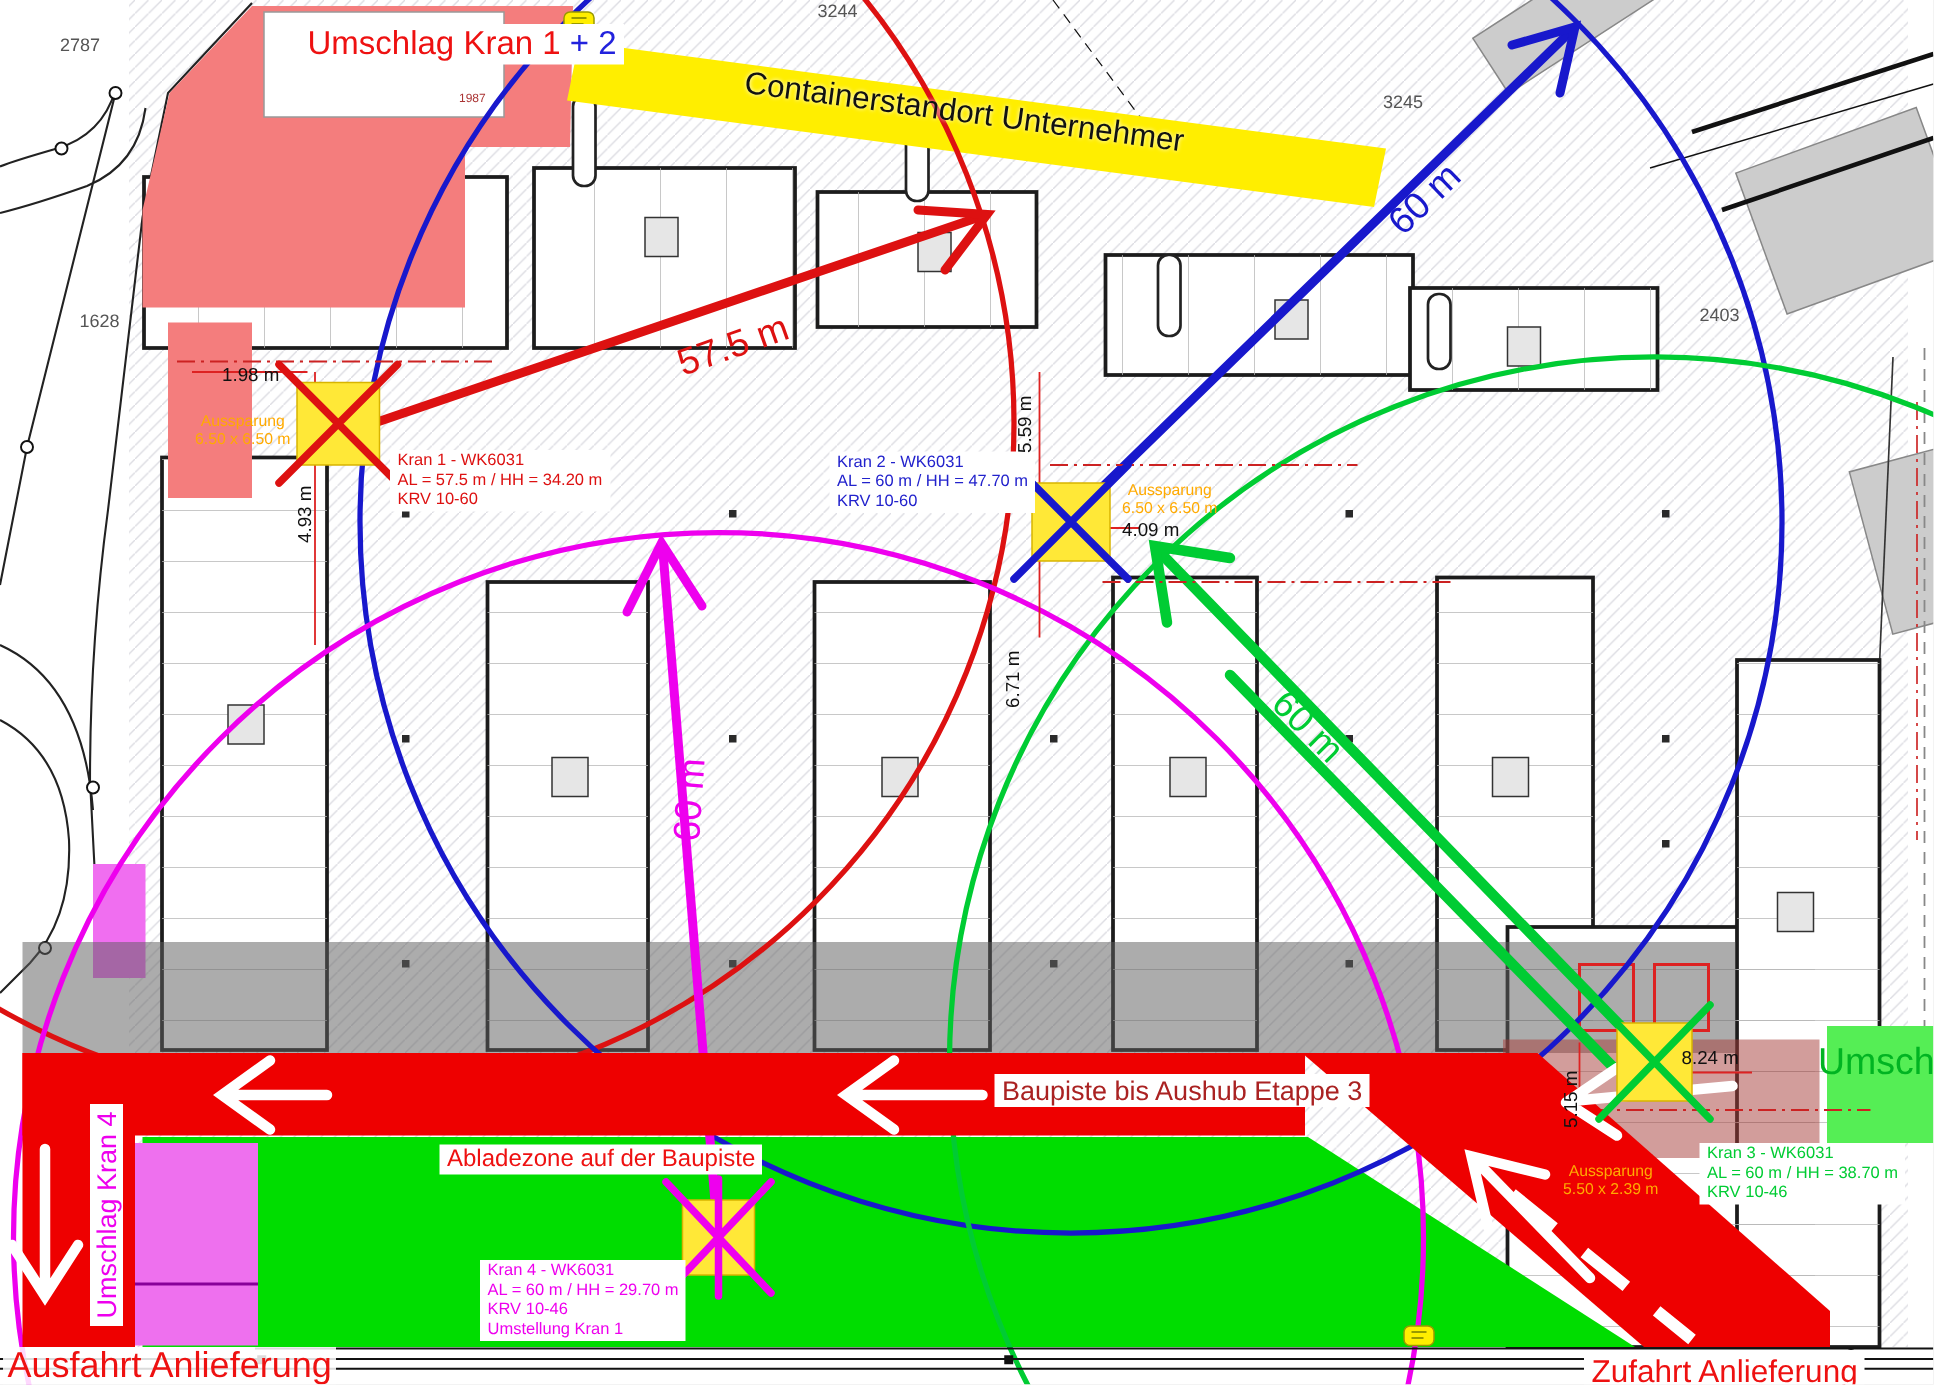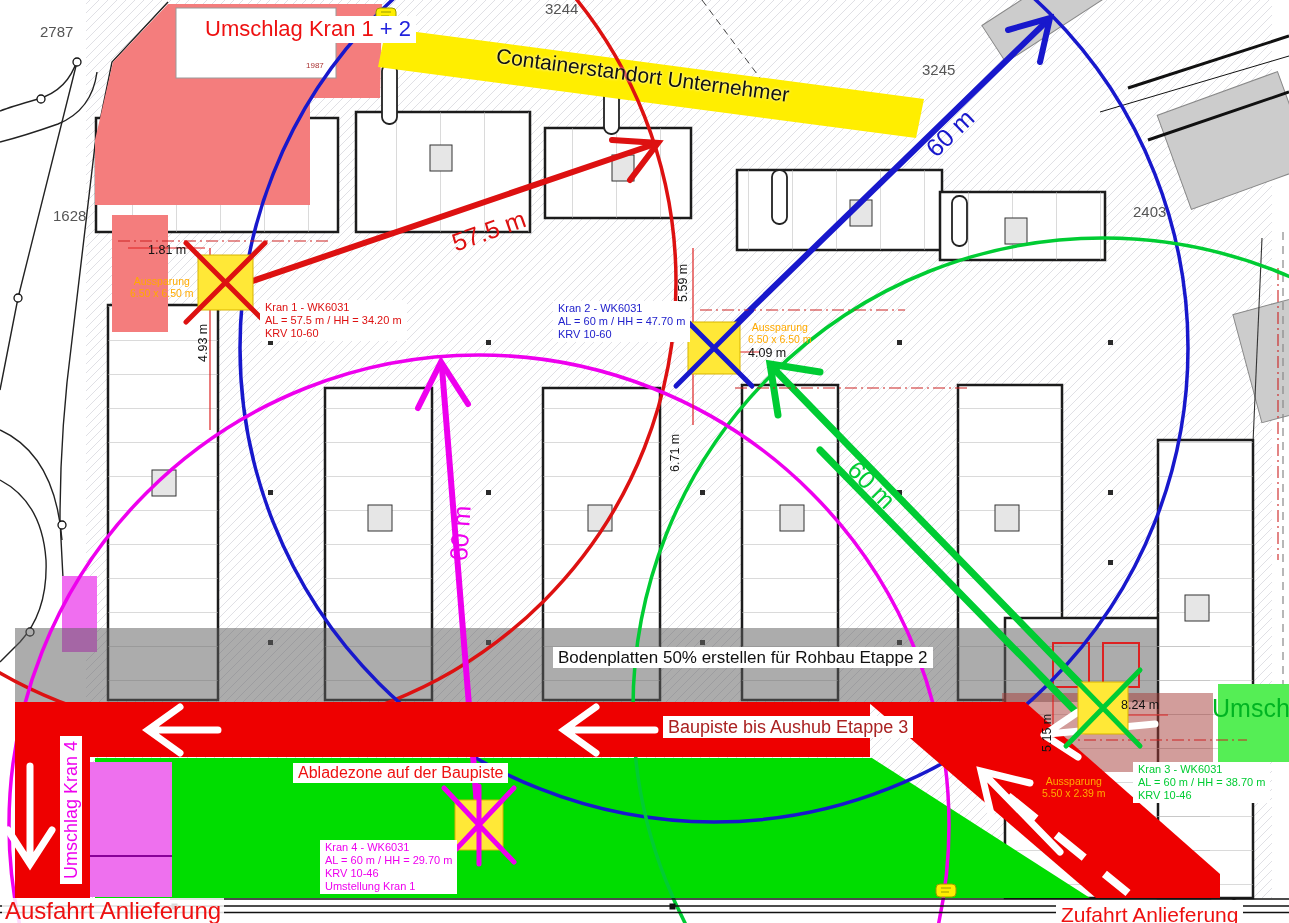--- a/index.html
+++ b/index.html
@@ -6,21 +6,21 @@
   .canvas{position:relative;width:1289px;height:923px;background:#ffffff;overflow:hidden;
           font-family:"Liberation Sans",sans-serif;}
   svg.layer{position:absolute;left:0;top:0;}
   .lbl{position:absolute;white-space:nowrap;line-height:1.12;}
   .wbg{background:#ffffff;padding:1px 5px;}
   .red{color:#ee1111;}
   .blue{color:#2222dd;}
   .magenta{color:#ee00ee;}
   .orange{color:#ffaa00;text-align:center;}
   .dim{font-size:12.5px;color:#111111;}
-  .parcel{font-size:15px;color:#555555;}
+  .parcel{font-size:12px;color:#555555;}
   .crane-note{font-size:11px;line-height:1.18;}
   .rot{transform-origin:0 0;}
 </style>
 </head>
 <body>
 
 <div class="canvas">
 
   <svg class="layer" width="1289" height="923" viewBox="0 0 1289 923">
     <defs>
@@ -243,21 +243,20 @@
       <path d="M941,888 H951 M941,892 H949" stroke="#999900" stroke-width="1.2"></path>
     </g>
   </svg>
 
   <div class="lbl wbg" style="left:200px;top:16px;font-size:22px;">
     <span class="red">Umschlag Kran 1</span><span class="blue"> + 2</span>
   </div>
 
   <div class="lbl rot" style="left:498px;top:44px;font-size:21px;color:#111;transform:rotate(7.6deg);text-shadow:0 0 3px #fff;">Containerstandort Unternehmer</div>
 
-  <div class="lbl wbg" style="left:553px;top:647px;font-size:17px;color:#111;">Bodenplatten 50% erstellen für Rohbau Etappe 2</div>
 
   <div class="lbl wbg red" style="left:293px;top:719px;font-size:16px;margin-top:44px;">Abladezone auf der Baupiste</div>
 
   <div class="lbl wbg" style="left:663px;top:716px;font-size:18px;color:#aa2222;">Baupiste bis Aushub Etappe 3</div>
 
   <div class="lbl wbg rot magenta" style="left:60px;top:884px;font-size:18px;transform:rotate(-90deg);">Umschlag Kran 4</div>
 
   <div class="lbl red" style="left:2px;top:898px;font-size:24px;background:rgba(255,255,255,0.85);padding:0 3px;">Ausfahrt Anlieferung</div>
 
   <div class="lbl wbg red" style="left:1056px;top:868px;font-size:21px;margin-top:34px;">Zufahrt Anlieferung</div>
@@ -297,21 +296,21 @@
   </div>
   <div class="lbl orange" style="left:748px;top:322px;font-size:10.5px;">
     <div>Aussparung</div>
     <div>6.50 x 6.50 m</div>
   </div>
   <div class="lbl orange" style="left:1042px;top:776px;font-size:10.5px;">
     <div>Aussparung</div>
     <div>5.50 x 2.39 m</div>
   </div>
 
-  <div class="lbl dim" style="left:148px;top:243px;">1.81 m</div>
+  <div class="lbl dim" style="left:148px;top:243px;">1.98 m</div>
   <div class="lbl dim rot" style="left:196px;top:362px;transform:rotate(-90deg);">4.93 m</div>
   <div class="lbl dim rot" style="left:676px;top:302px;transform:rotate(-90deg);">5.59 m</div>
   <div class="lbl dim" style="left:748px;top:346px;">4.09 m</div>
   <div class="lbl dim rot" style="left:668px;top:472px;transform:rotate(-90deg);">6.71 m</div>
   <div class="lbl dim" style="left:1121px;top:698px;">8.24 m</div>
   <div class="lbl dim rot" style="left:1040px;top:752px;transform:rotate(-90deg);">5.15 m</div>
 
   <div class="lbl parcel" style="left:40px;top:24px;text-align:right;">2787</div>
   <div class="lbl parcel" style="left:53px;top:208px;">1628</div>
   <div class="lbl parcel" style="left:545px;top:1px;">3244</div>

